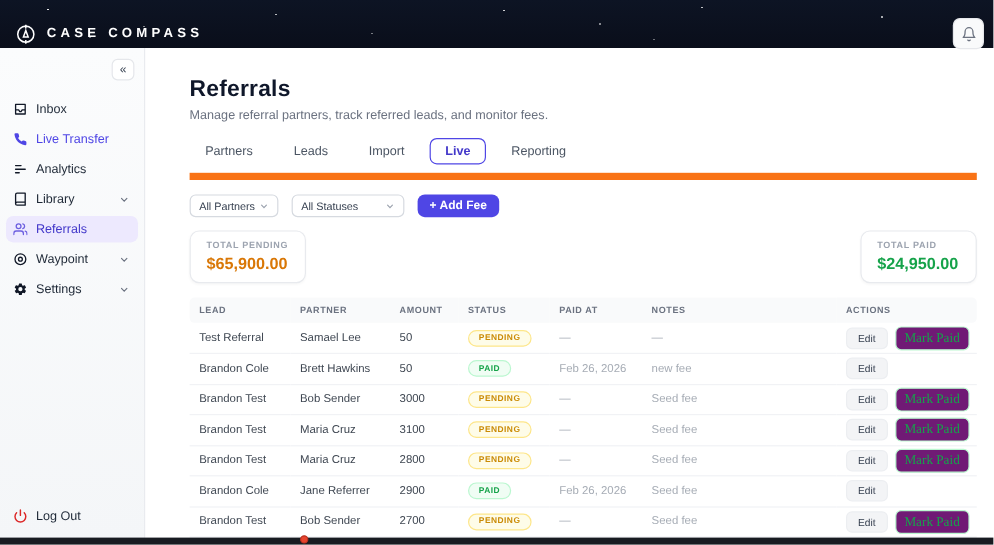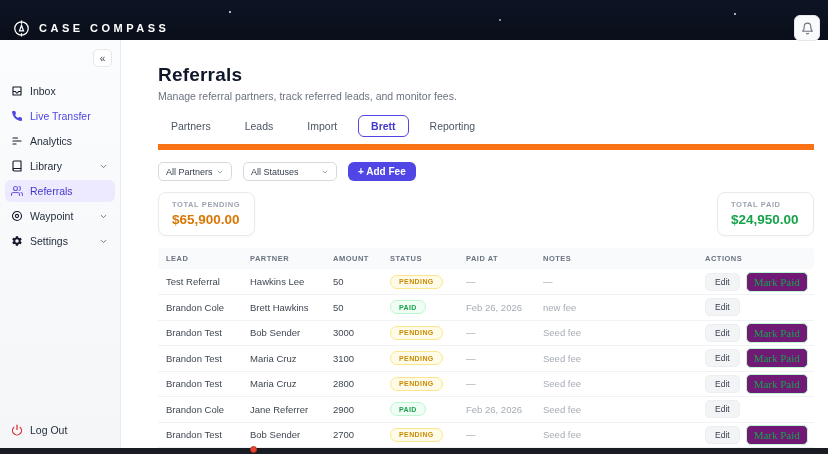--- a/index.html
+++ b/index.html
@@ -331,21 +331,21 @@
   </aside>
 
   <main class="main">
     <h1 class="page-title">Referrals</h1>
     <div class="page-subtitle">Manage referral partners, track referred leads, and monitor fees.</div>
 
     <div class="tabs">
       <div class="tab">Partners</div>
       <div class="tab">Leads</div>
       <div class="tab">Import</div>
-      <div class="tab active">Brett</div>
+      <div class="tab active">Live</div>
       <div class="tab">Reporting</div>
     </div>
 
     <div class="filters">
       <div class="select partners">
         <span>All Partners</span>
         <svg viewBox="0 0 24 24" fill="none" stroke="currentColor" stroke-width="3" stroke-linecap="round">
             <path d="M6 9l6 6 6-6"></path>
           </svg>
       </div>
@@ -387,21 +387,21 @@
           <th>STATUS</th>
           <th>PAID AT</th>
           <th>NOTES</th>
           <th>ACTIONS</th>
         </tr>
       </thead>
       <tbody>
 
           <tr>
             <td>Test Referral</td>
-            <td>Hawkins Lee</td>
+            <td>Samael Lee</td>
             <td>50</td>
             <td>
               <span class="pill pending">PENDING</span>
             </td>
             <td class="muted">—</td>
             <td class="muted">—</td>
             <td>
               <div class="row-actions">
                 <button class="btn-edit">Edit</button>
                 <button class="btn-mark">Mark Paid</button>

